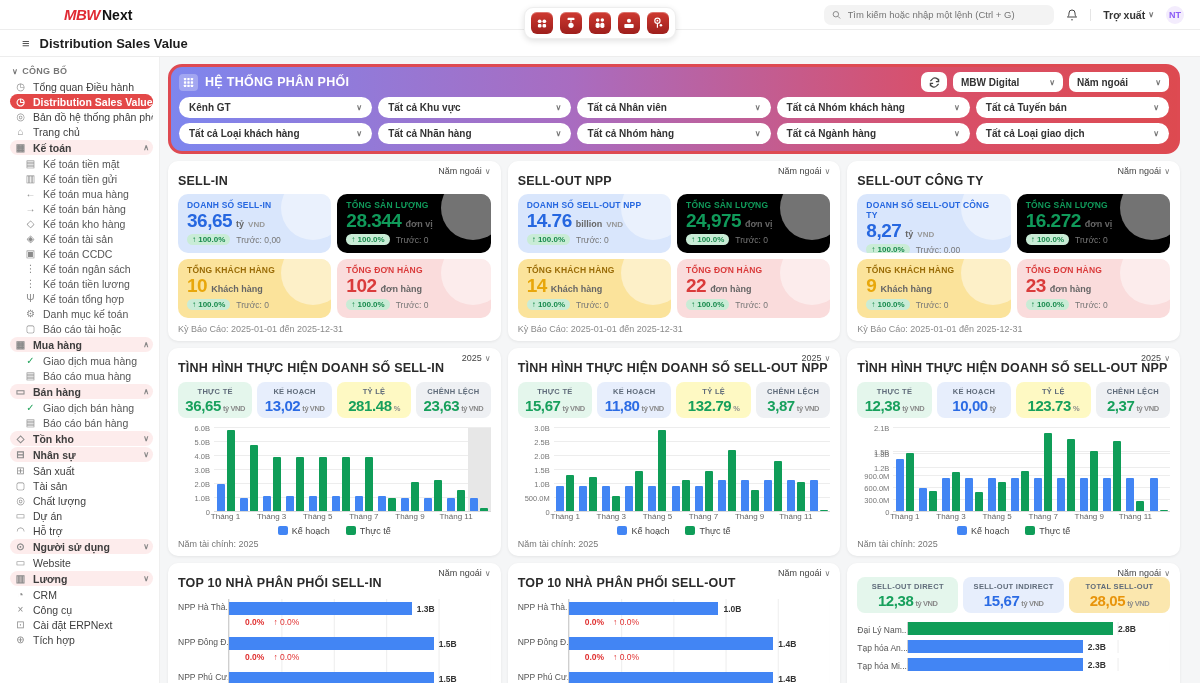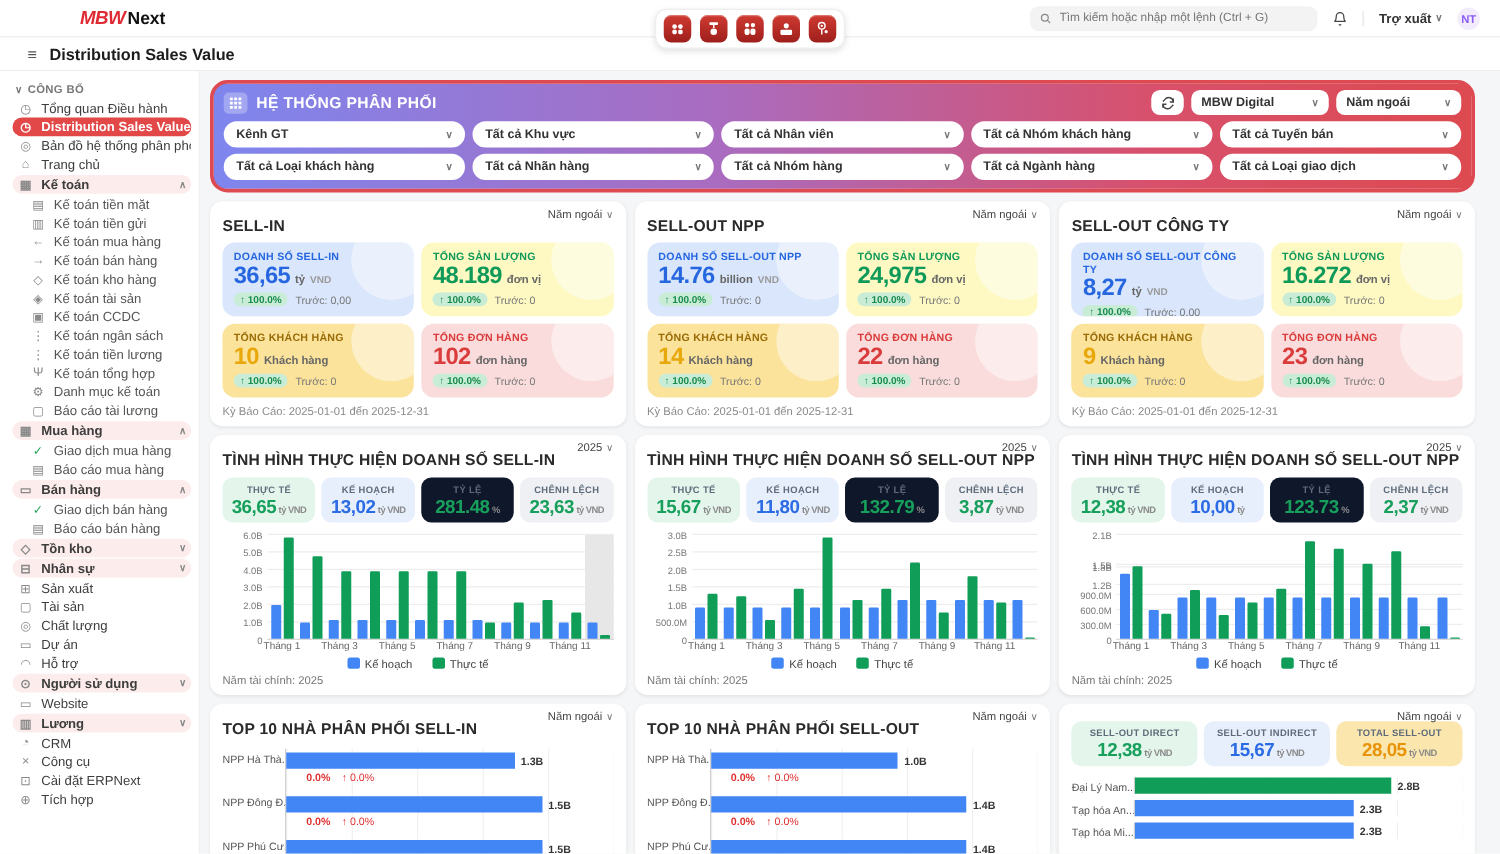--- a/index.html
+++ b/index.html
@@ -68,34 +68,34 @@
   .tile-kpi .circle { position:absolute; right:-14px; top:-18px; width:64px; height:64px; border-radius:50%; background:rgba(255,255,255,.45); }
   .tile-kpi .tl { font-size:8.5px; font-weight:bold; letter-spacing:.2px; position:relative; }
   .tile-kpi .val-row { display:flex; align-items:baseline; gap:4px; position:relative; }
   .tile-kpi .val { font-size:19px; font-weight:bold; letter-spacing:-0.5px; }
   .tile-kpi .unit { font-size:9px; font-weight:bold; color:#666; }
   .tile-kpi .unit2 { font-size:8px; color:#999; font-weight:bold; }
   .tile-kpi .meta { display:flex; align-items:center; gap:6px; margin-top:2px; position:relative; }
   .badge { background:#c9ecd6; color:#178a4c; font-size:8px; font-weight:bold; border-radius:7px; padding:1px 5px; }
   .prev { font-size:8.5px; color:#777; }
   .t-blue { background:#d9e6fc; } .t-blue .tl,.t-blue .val { color:#2667e0; }
-  .t-green { background:#fef9c3; } .t-green .tl,.t-green .val { color:#109a5a; }
+  .t-green { background:#000000; } .t-green .tl,.t-green .val { color:#109a5a; }
   .t-yellow { background:#fbe39b; } .t-yellow .tl { color:#9a6c07; } .t-yellow .val { color:#e8a70b; }
   .t-red { background:#fadcdc; } .t-red .tl,.t-red .val { color:#da3b3b; }
   .kpi-footer { font-size:9px; color:#8a8a8a; margin-top:6px; }
 
   
   .chips { display:grid; grid-template-columns:repeat(4,1fr); gap:5px; margin-top:7px; }
   .chip { border-radius:8px; text-align:center; padding:5px 2px 4px; }
   .chip .cl { font-size:7.5px; color:#5f6b7a; font-weight:bold; letter-spacing:.3px; }
   .chip .cv { font-size:15px; font-weight:bold; letter-spacing:-0.4px; margin-top:1px; }
   .chip .cu { font-size:7.5px; color:#8a8a8a; font-weight:bold; margin-left:2px; }
   .c-green { background:#e4f6ec; } .c-green .cv { color:#17a05c; }
   .c-blue { background:#e7eefc; } .c-blue .cv { color:#2b6be4; }
-  .c-yellow { background:#0f172a; } .c-yellow .cv { color:#17a05c; }
+  .c-yellow { background:#fef9c3; } .c-yellow .cv { color:#17a05c; }
   .c-gray { background:#eef0f3; } .c-gray .cv { color:#17a05c; }
 
   
   .vchart { margin:10px 0 0 36px; position:relative; height:84px; }
   .vchart .tick { position:absolute; left:0; right:0; border-top:1px solid #ededed; }
   .vchart .tick span { position:absolute; left:-36px; top:-4px; width:32px; text-align:right; font-size:7.5px; color:#777; }
   .vchart .hl { position:absolute; top:0; bottom:0; background:#e7e7e7; }
   .vchart .groups { position:absolute; inset:0; display:flex; align-items:flex-end; border-bottom:1px solid #d9d9d9; }
   .vchart .grp { flex:1; display:flex; align-items:flex-end; justify-content:center; gap:2px; height:100%; }
   .vchart .bar { width:8px; border-radius:1px 1px 0 0; }
@@ -264,21 +264,21 @@
         <div class="sb-item sub">
           <span class="ic">Ψ</span>
           <span class="lbl">Kế toán tổng hợp</span>
         </div>
         <div class="sb-item sub">
           <span class="ic">⚙</span>
           <span class="lbl">Danh mục kế toán</span>
         </div>
         <div class="sb-item sub">
           <span class="ic">▢</span>
-          <span class="lbl">Báo cáo tài lương</span>
+          <span class="lbl">Báo cáo tài hoặc</span>
         </div>
         <div class="sb-item group">
           <span class="ic">▦</span>
           <span class="lbl">Mua hàng</span>
           <span class="gchev">∧</span>
         </div>
         <div class="sb-item sub">
           <span class="ic green">✓</span>
           <span class="lbl">Giao dịch mua hàng</span>
         </div>
@@ -464,21 +464,21 @@
                 </div>
                 <div class="meta">
                   <span class="badge">↑ 100.0%</span>
                   <span class="prev">Trước: 0,00</span>
                 </div>
               </div>
               <div class="tile-kpi t-green">
                 <div class="circle"></div>
                 <div class="tl">TỔNG SẢN LƯỢNG</div>
                 <div class="val-row">
-                  <span class="val">48.189</span>
+                  <span class="val">28.344</span>
                   <span class="unit">đơn vị</span>
                 </div>
                 <div class="meta">
                   <span class="badge">↑ 100.0%</span>
                   <span class="prev">Trước: 0</span>
                 </div>
               </div>
               <div class="tile-kpi t-yellow">
                 <div class="circle"></div>
                 <div class="tl">TỔNG KHÁCH HÀNG</div>

